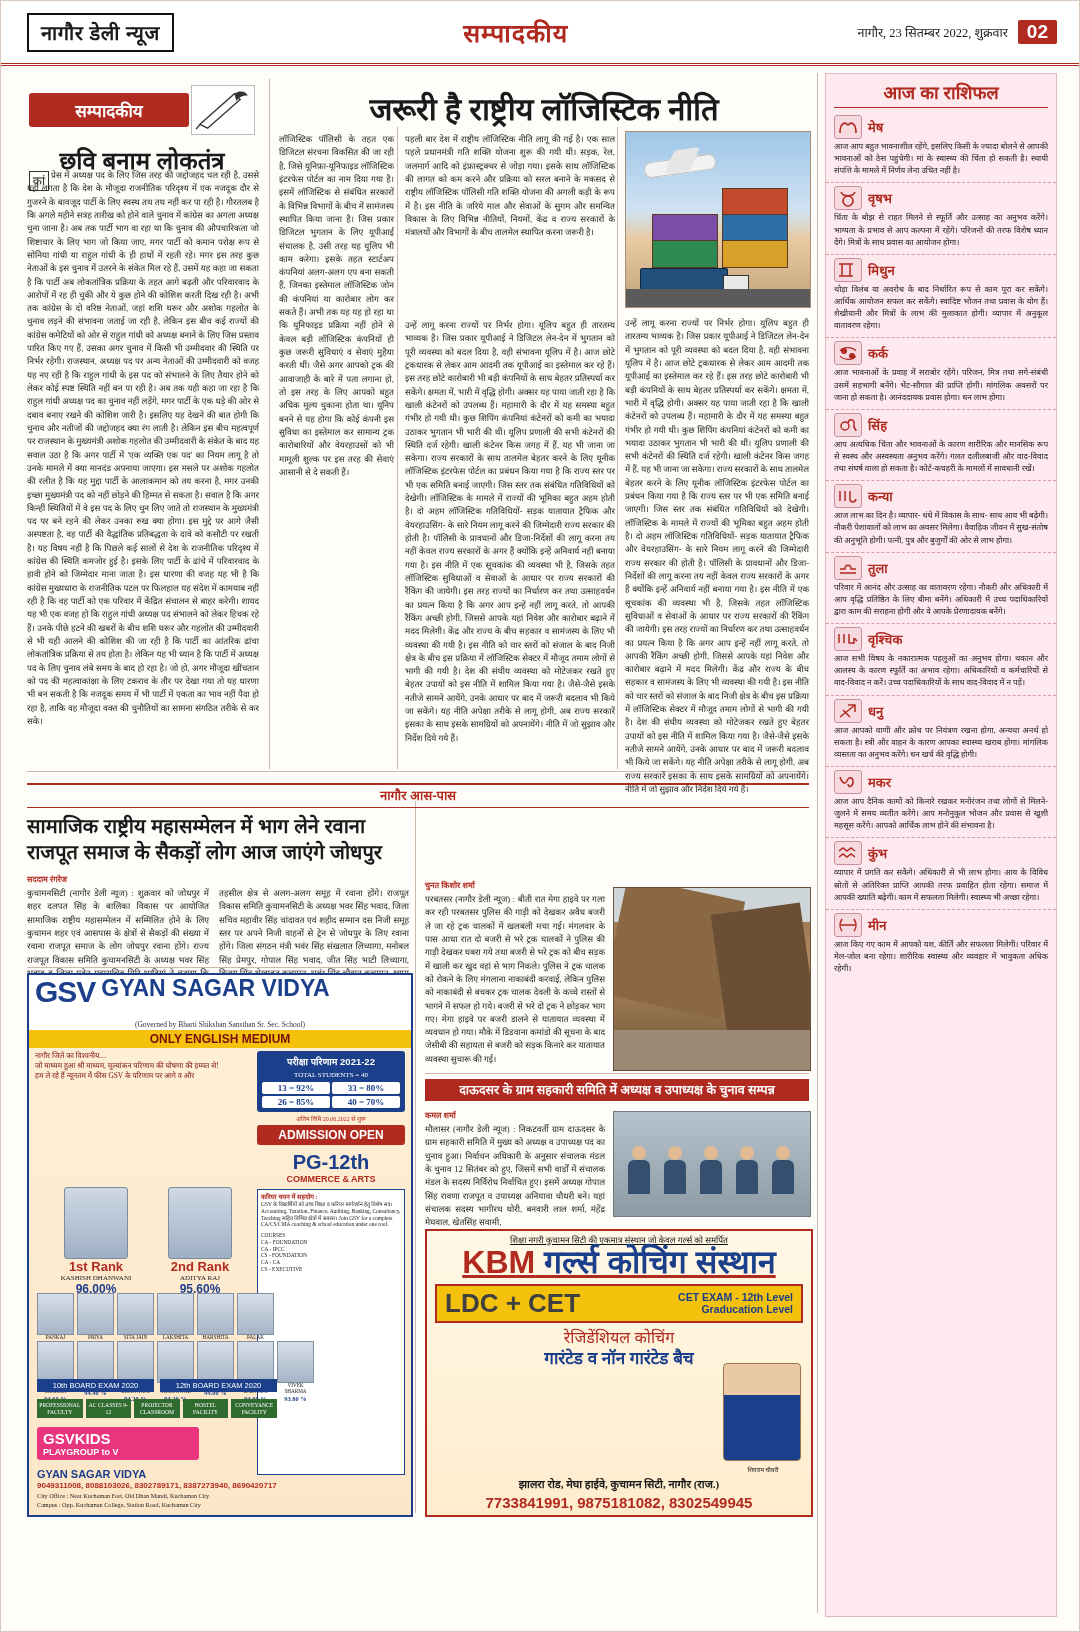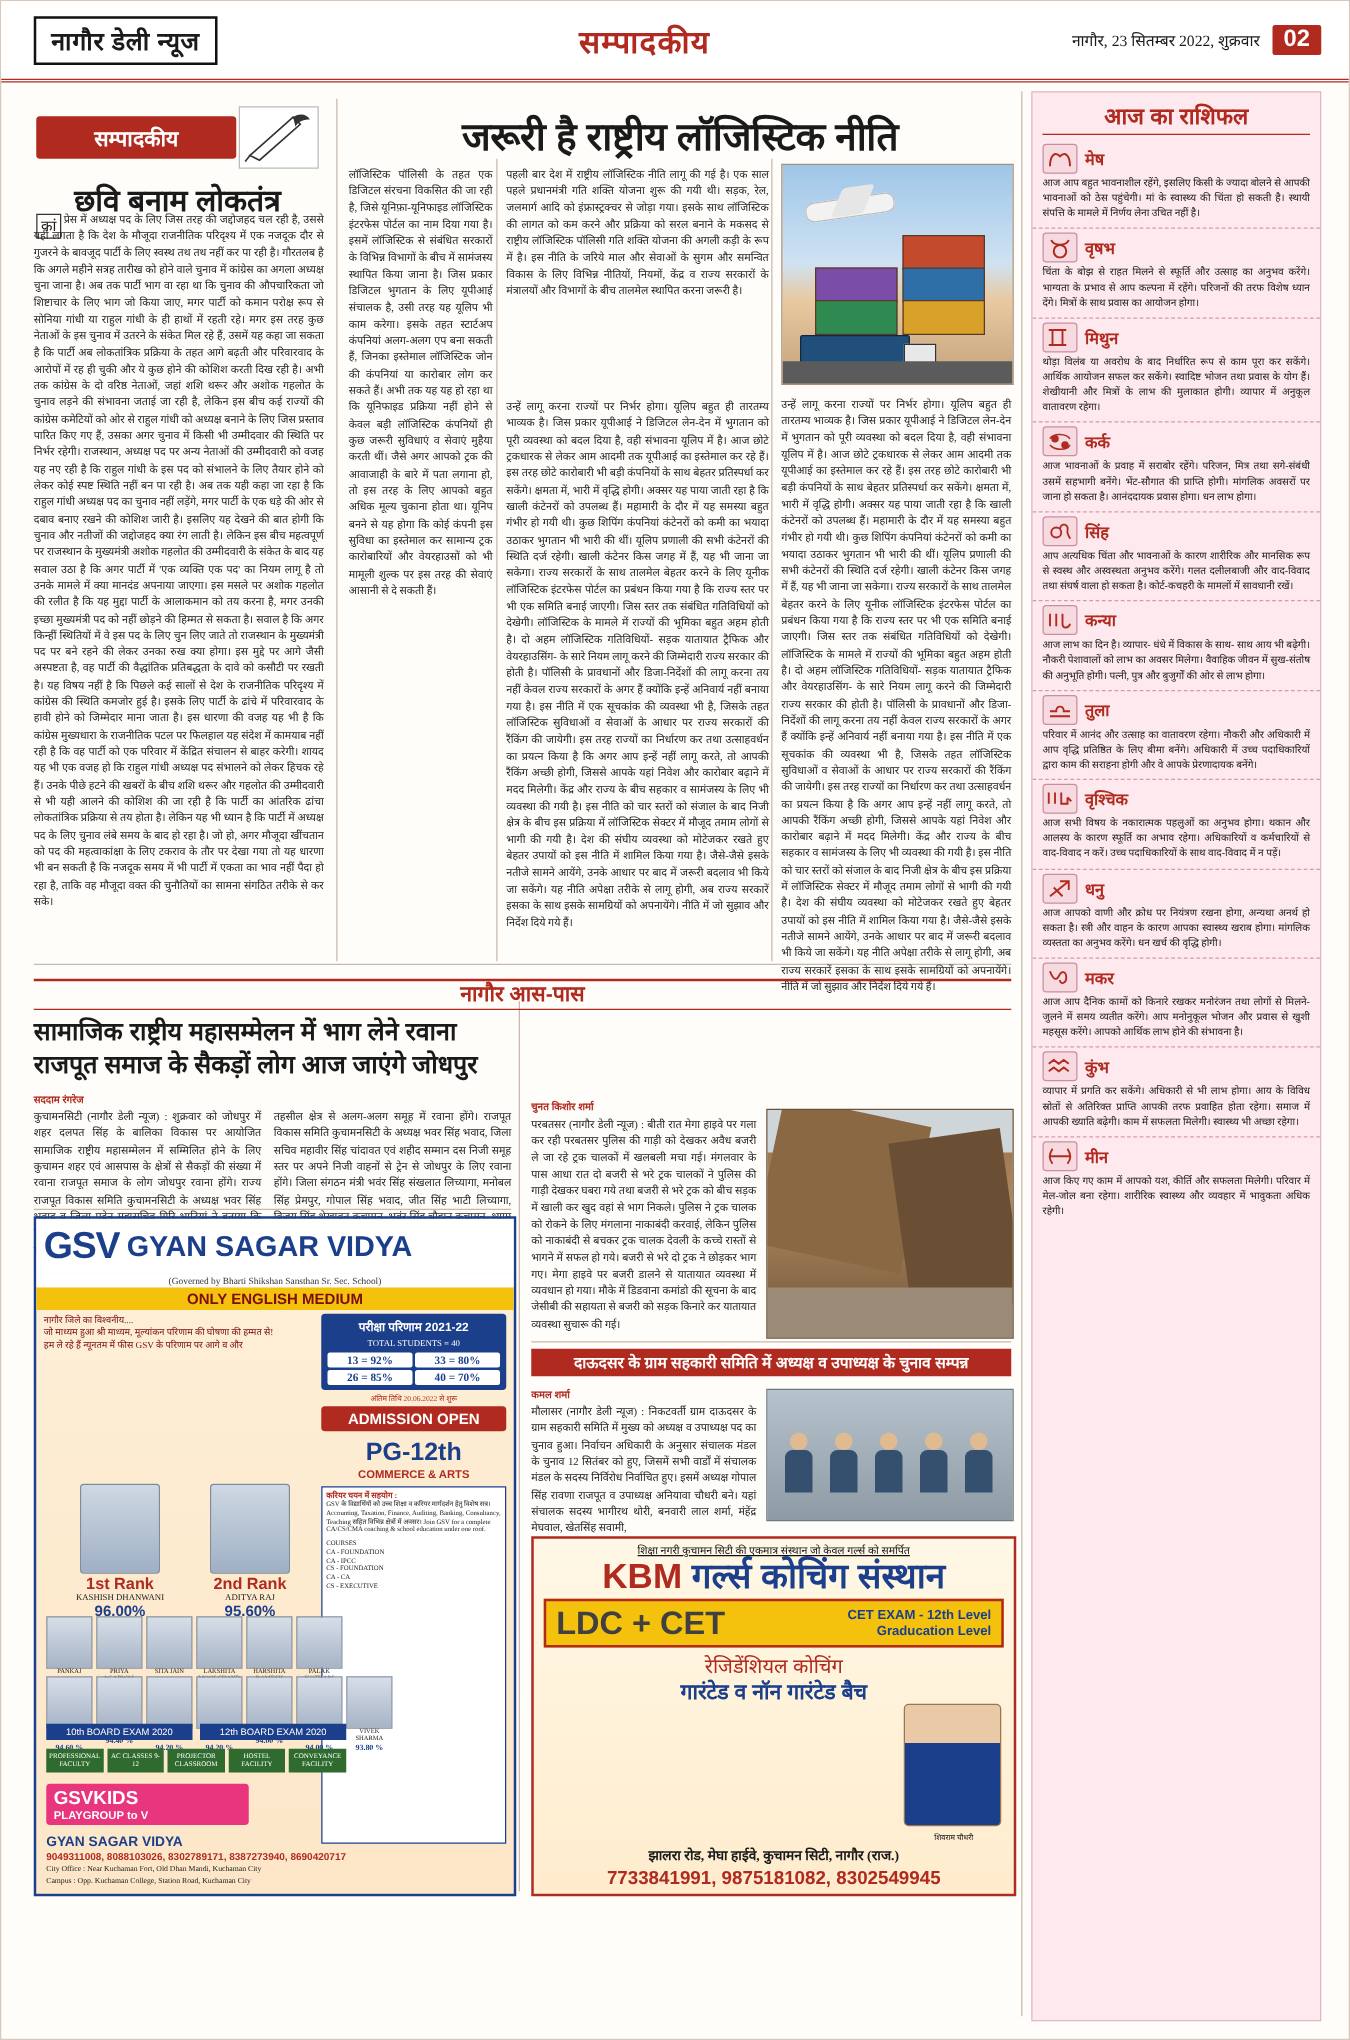--- a/index.html
+++ b/index.html
@@ -119,21 +119,21 @@
   .truck:after{content:"";position:absolute;right:-22px;bottom:0;width:24px;height:16px;background:#e8e8e8;border:1px solid #333;}
   .road{position:absolute;left:0;right:0;bottom:0;height:18px;background:#5b5b5b;}
   .col-m2b{left:404px;top:318px;width:210px;height:455px;}
   .col-m3{left:624px;top:316px;width:184px;height:458px;}
 
   
   .section-band{
     position:absolute;left:26px;top:782px;width:782px;height:22px;
     border-top:2px solid #b02a1f;border-bottom:1px solid #b02a1f;
     text-align:center;font-family:"Liberation Sans",sans-serif;
-    font-weight:bold;font-size:17px;color:#b02a1f;line-height:22px;
+    font-weight:bold;font-size:13px;color:#b02a1f;line-height:22px;
   }
   .news1-head{
     position:absolute;left:26px;top:812px;width:382px;
     font-size:20px;font-weight:bold;line-height:1.3;
     font-family:"Liberation Sans",sans-serif;
   }
   .byline{font-size:8px;color:#b02a1f;font-weight:bold;font-family:"Liberation Sans",sans-serif;}
   .news1-by{position:absolute;left:26px;top:872px;}
   .col-n1a{left:26px;top:886px;width:182px;height:78px;}
   .col-n1b{left:218px;top:886px;width:190px;height:78px;}
@@ -169,21 +169,21 @@
   }
   .photo-group .head{position:absolute;width:14px;height:14px;border-radius:50%;background:#e0bb92;top:34px;}
   .photo-group .body{position:absolute;width:22px;height:34px;background:#35506e;top:48px;border-radius:6px 6px 0 0;}
 
   
   .ad-gsv{
     position:absolute;left:26px;top:972px;width:382px;height:540px;
     background:linear-gradient(#fdf0d8,#fde6c8);
     border:2px solid #1b3f8b;overflow:hidden;
   }
-  .gsv-top{height:44px;background:#fff;display:flex;align-items:center;gap:6px;padding:0 6px;box-sizing:border-box;}
+  .gsv-top{height:44px;background:#fff;display:flex;align-items:flex-start;gap:6px;padding:0 6px;box-sizing:border-box;}
   .gsv-mark{font-family:"Liberation Sans",sans-serif;font-weight:bold;font-size:30px;color:#1b3f8b;letter-spacing:-1px;}
   .gsv-name{font-family:"Liberation Sans",sans-serif;font-weight:bold;font-size:23px;color:#1b3f8b;}
   .gsv-sub{font-size:7.5px;color:#333;text-align:center;padding:1px 0;background:#fff;}
   .gsv-medium{background:#f4c20d;color:#7a0d0d;font-family:"Liberation Sans",sans-serif;font-weight:bold;font-size:12px;text-align:center;padding:2px 0;}
   .gsv-result{
     position:absolute;right:6px;top:76px;width:148px;background:#1b3f8b;color:#fff;
     font-size:8px;padding:4px 5px;box-sizing:border-box;border-radius:3px;
   }
   .gsv-result h4{margin:0 0 3px;font-size:9.5px;font-family:"Liberation Sans",sans-serif;text-align:center;}
   .gsv-grid{display:grid;grid-template-columns:1fr 1fr;gap:2px;text-align:center;}
@@ -226,21 +226,21 @@
     border:1px solid #1b3f8b;font-size:5.4px;line-height:1.25;padding:3px;box-sizing:border-box;overflow:hidden;
   }
   .gsv-listbox b{font-size:6.5px;color:#b02a1f;}
 
   
   .ad-kbm{
     position:absolute;left:424px;top:1228px;width:384px;height:284px;
     background:linear-gradient(#fff8e6,#ffeccd);border:2px solid #b02a1f;overflow:hidden;
   }
   .kbm-top{font-size:8.5px;text-align:center;padding:3px 4px 1px;color:#111;text-decoration:underline;}
-  .kbm-title{font-family:"Liberation Sans",sans-serif;font-weight:bold;font-size:28px;text-align:center;color:#b02a1f;line-height:1.05;}
+  .kbm-title{font-family:"Liberation Sans",sans-serif;font-weight:bold;font-size:32px;text-align:center;color:#b02a1f;line-height:1.05;text-decoration:underline;}
   .kbm-title .blue{color:#1b3f8b;}
   .kbm-ldc{
     margin:4px 8px 0;background:#f4c20d;border:2px solid #b02a1f;display:flex;align-items:center;justify-content:space-between;
     padding:2px 8px;
   }
   .kbm-ldc .big{font-family:"Liberation Sans",sans-serif;font-weight:bold;font-size:26px;color:#404040;}
   .kbm-ldc .sm{font-family:"Liberation Sans",sans-serif;font-weight:bold;font-size:10.5px;color:#1b3f8b;text-align:right;line-height:1.2;}
   .kbm-res{font-family:"Liberation Sans",sans-serif;font-weight:normal;font-size:16px;color:#b02a1f;text-align:center;margin-top:3px;}
   .kbm-gar{font-family:"Liberation Sans",sans-serif;font-weight:bold;font-size:17px;color:#1b3f8b;text-align:center;line-height:1.25;}
   .kbm-person{

